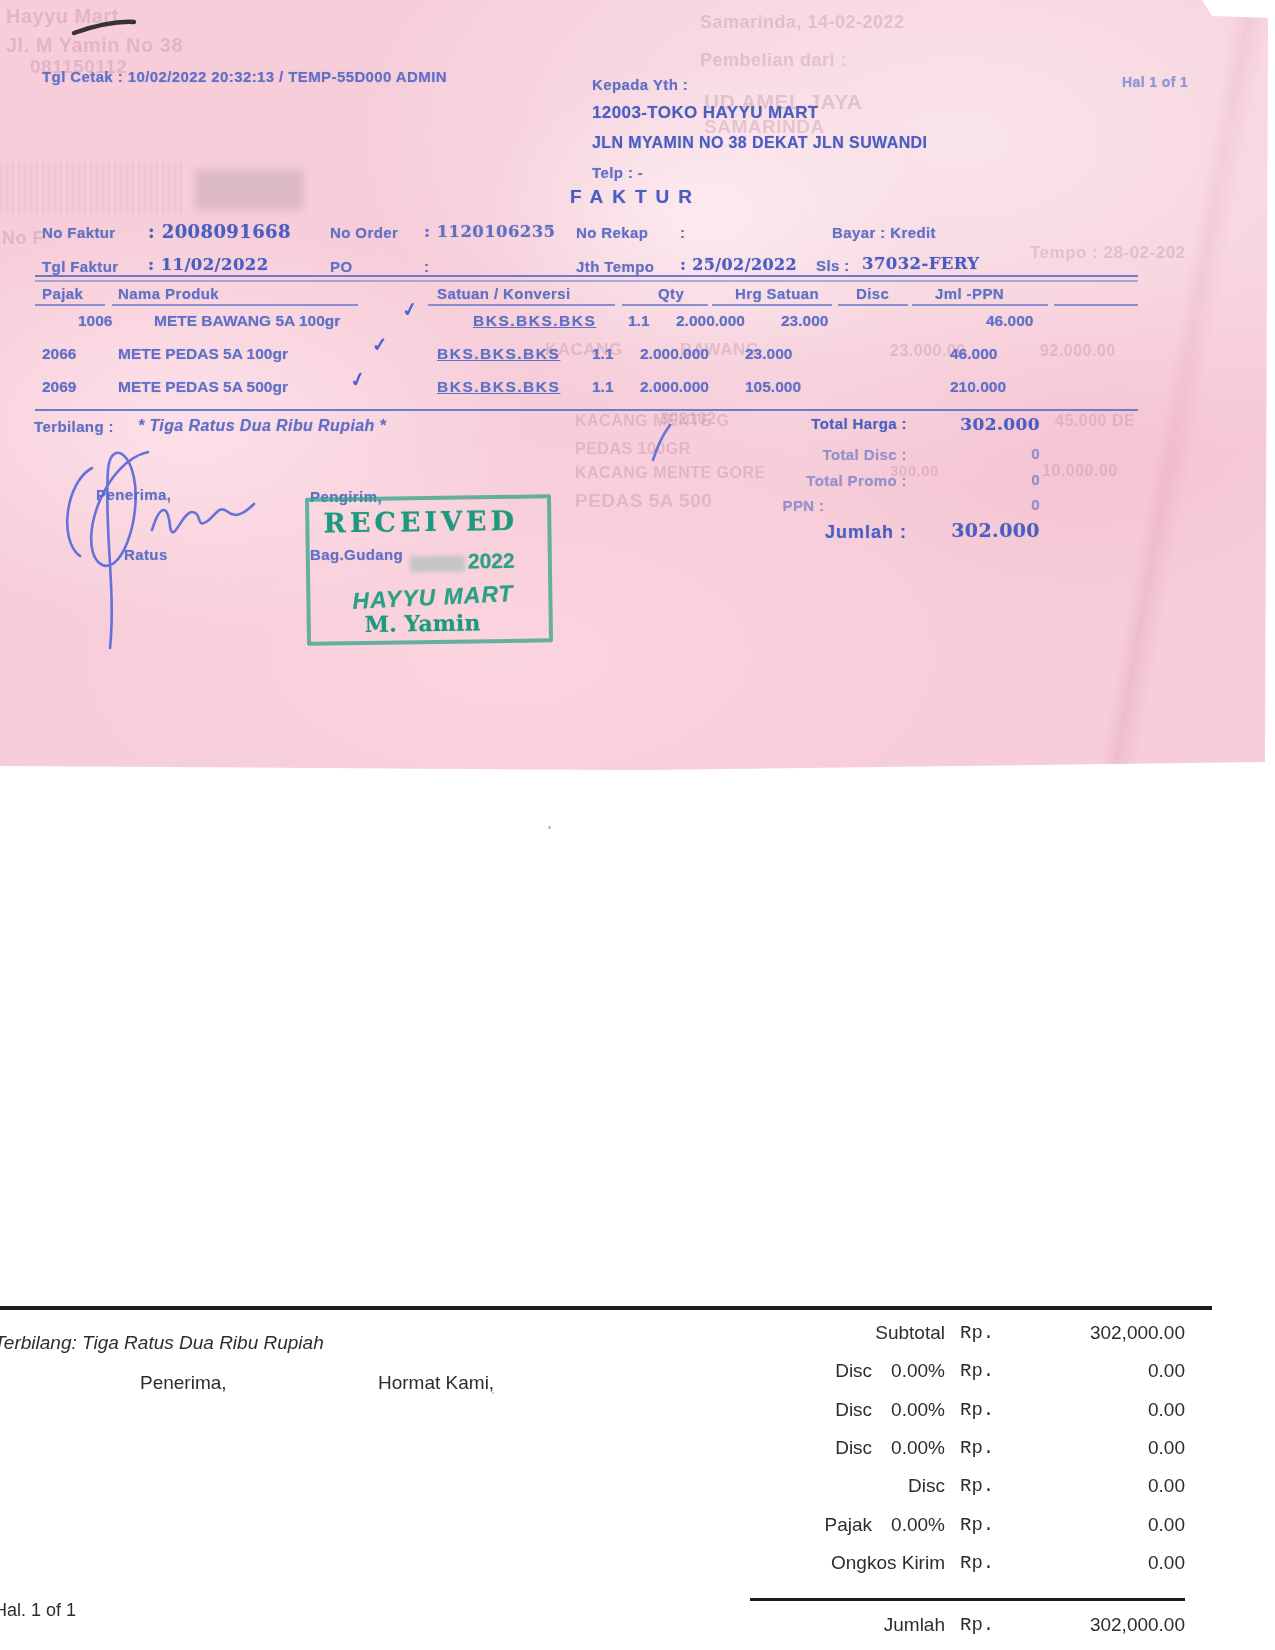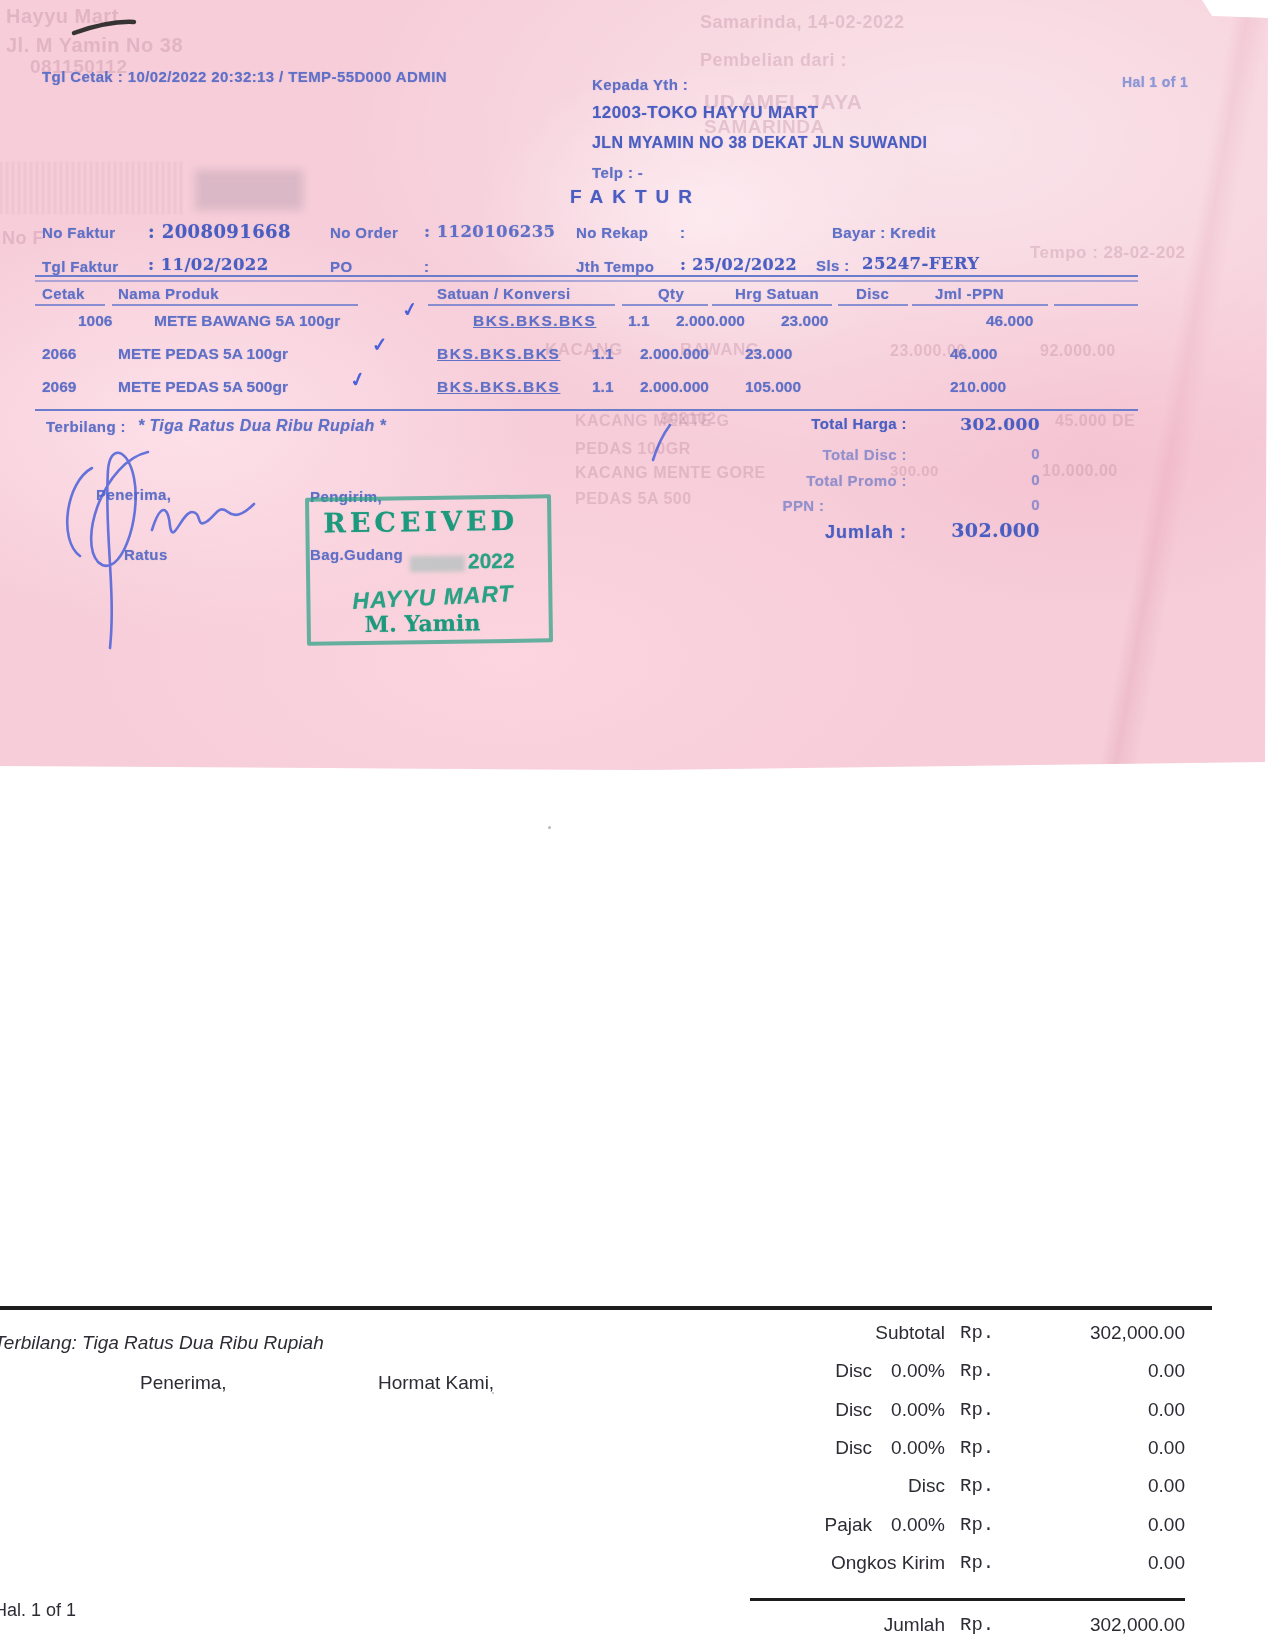--- a/index.html
+++ b/index.html
@@ -77,21 +77,21 @@
       <span class="ghost" style="left: 680px; top: 340px; font-size: 17px;">BAWANG</span>
       <span class="ghost" style="left: 890px; top: 342px; font-size: 16px;">23.000.00</span>
       <span class="ghost" style="left: 1040px; top: 342px; font-size: 16px;">92.000.00</span>
       <span class="ghost" style="left: 660px; top: 410px; font-size: 16px;">302102</span>
       <span class="ghost" style="left: 575px; top: 412px; font-size: 16px;">KACANG MENTE G</span>
       <span class="ghost" style="left: 1055px; top: 412px; font-size: 16px;">45.000 DE</span>
       <span class="ghost" style="left: 575px; top: 440px; font-size: 16px;">PEDAS 100GR</span>
       <span class="ghost" style="left: 575px; top: 464px; font-size: 16px;">KACANG MENTE GORE</span>
       <span class="ghost" style="left: 890px; top: 462px; font-size: 15px;">300.00</span>
       <span class="ghost" style="left: 1042px; top: 462px; font-size: 16px;">10.000.00</span>
-      <span class="ghost" style="left: 575px; top: 490px; font-size: 16px;">PEDAS 5A 500</span>
+      <span class="ghost" style="left: 575px; top: 490px; font-size: 19px;">PEDAS 5A 500</span>
       <span class="ghost" style="left: 2px; top: 228px; font-size: 18px;">No F</span>
     </div>
   <div id="ghost-barcode"></div>
   <div id="ghost-blob"></div>
 
   <span class="bp" style="left:42px;top:68px;">Tgl Cetak : 10/02/2022 20:32:13 / TEMP-55D000  ADMIN</span>
   <span class="bp" style="left:1122px;top:74px;font-size:14px;color:#8b97d6;font-weight:600;">Hal 1 of 1</span>
 
   <span class="bp" style="left:592px;top:76px;">Kepada Yth :</span>
   <span class="bp sb" style="left:592px;top:103px;font-size:17px;">12003-TOKO HAYYU MART</span>
@@ -107,26 +107,26 @@
   <span class="bp" style="left:680px;top:224px;">:</span>
   <span class="bp" style="left:832px;top:224px;">Bayar : Kredit</span>
 
   <span class="bp" style="left:42px;top:258px;">Tgl Faktur</span>
   <span class="bp sb serif" style="left:148px;top:255px;font-size:16.5px;">: 11/02/2022</span>
   <span class="bp" style="left:330px;top:258px;">PO</span>
   <span class="bp" style="left:424px;top:258px;">:</span>
   <span class="bp" style="left:576px;top:258px;">Jth Tempo</span>
   <span class="bp sb serif" style="left:680px;top:255px;font-size:16px;">: 25/02/2022</span>
   <span class="bp" style="left:816px;top:257px;">Sls :</span>
-  <span class="bp sb serif" style="left:862px;top:254px;font-size:16.5px;">25247-FERY</span>
+  <span class="bp sb serif" style="left:862px;top:254px;font-size:16.5px;">37032-FERY</span>
 
   <div class="hline" style="left:35px;top:275px;width:1103px;height:2px;"></div>
   <div class="hline" style="left:35px;top:280px;width:1103px;height:1.5px;opacity:.55;"></div>
 
-  <span class="bp" style="left:42px;top:285px;">Cetak</span>
+  <span class="bp" style="left:42px;top:285px;">Pajak</span>
   <span class="bp" style="left:118px;top:285px;">Nama Produk</span>
   <span class="bp" style="left:437px;top:285px;">Satuan / Konversi</span>
   <span class="bp" style="left:658px;top:285px;">Qty</span>
   <span class="bp" style="left:735px;top:285px;">Hrg Satuan</span>
   <span class="bp" style="left:856px;top:285px;">Disc</span>
   <span class="bp" style="left:935px;top:285px;">Jml -PPN</span>
   <div id="header-underlines">
       <div class="hline" style="left: 35px; top: 304px; width: 70px; height: 2px; opacity: 0.8;"></div>
       <div class="hline" style="left: 112px; top: 304px; width: 246px; height: 2px; opacity: 0.8;"></div>
       <div class="hline" style="left: 428px; top: 304px; width: 187px; height: 2px; opacity: 0.8;"></div>
@@ -168,21 +168,21 @@
         <span class="cell right" style="left: 640px; width: 96px;">2.000.000</span>
         <span class="cell right" style="left: 745px; width: 86px;">105.000</span>
         <span class="cell right" style="left: 840px; width: 68px;"></span>
         <span class="cell right" style="left: 950px; width: 98px;">210.000</span>
         <span class="check" style="left: 350px; top: -10px; transform: rotate(-14deg);">✓</span>
       </div>
     </div>
 
   <div class="hline" style="left:35px;top:409px;width:1103px;height:2px;"></div>
 
-  <span class="bp" style="left:46px;top:418px;">Terbilang :</span>
+  <span class="bp" style="left:34px;top:418px;">Terbilang :</span>
   <span class="bp ital" style="left:138px;top:417px;font-size:16px;">* Tiga Ratus Dua Ribu Rupiah *</span>
 
   <div id="totals-container">
       <span class="bp tot-label sb" style="top: 415px;">Total Harga :</span>
       <span class="bp tot-value sb serif" style="top: 414px; font-size: 17px;">302.000</span>
       <span class="bp tot-label" style="top: 446px; opacity: 0.65;">Total Disc :</span>
       <span class="bp tot-value" style="top: 445px; font-size: 15px; opacity: 0.65;">0</span>
       <span class="bp tot-label" style="top: 472px; opacity: 0.65;">Total Promo :</span>
       <span class="bp tot-value" style="top: 471px; font-size: 15px; opacity: 0.65;">0</span>
       <span class="bp tot-label" style="top: 497px; opacity: 0.65; text-align: center;">PPN :</span>

